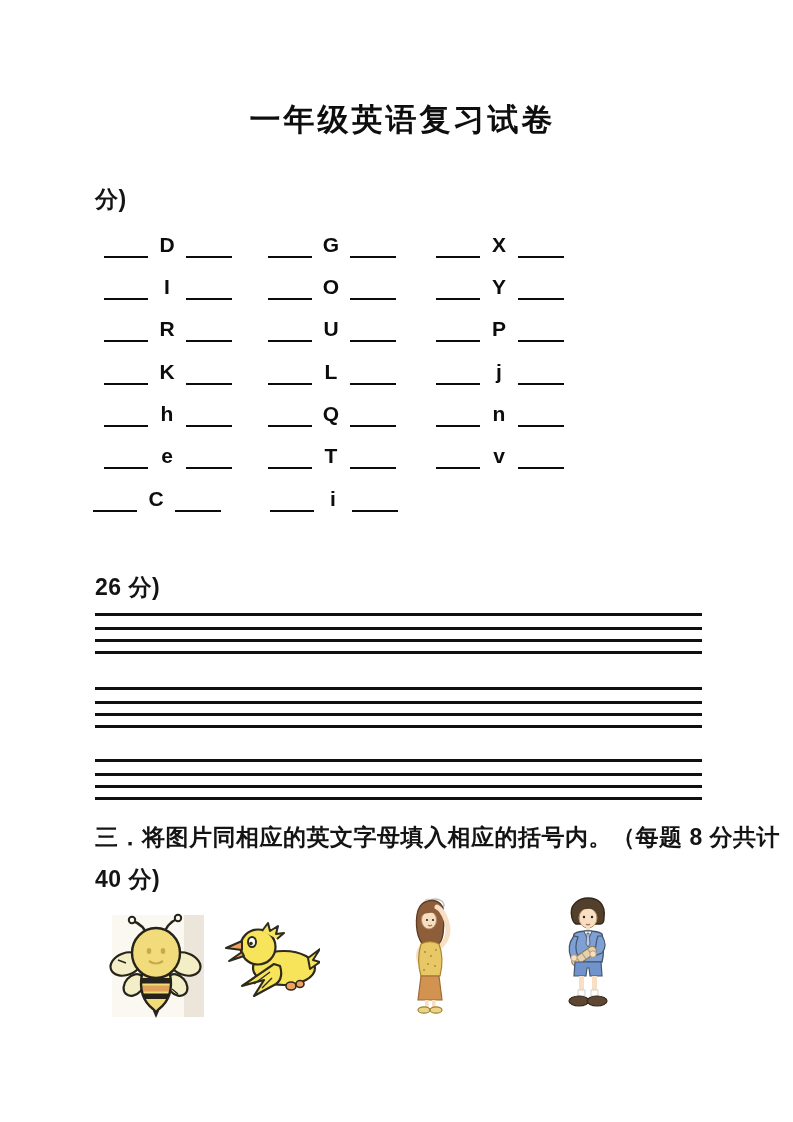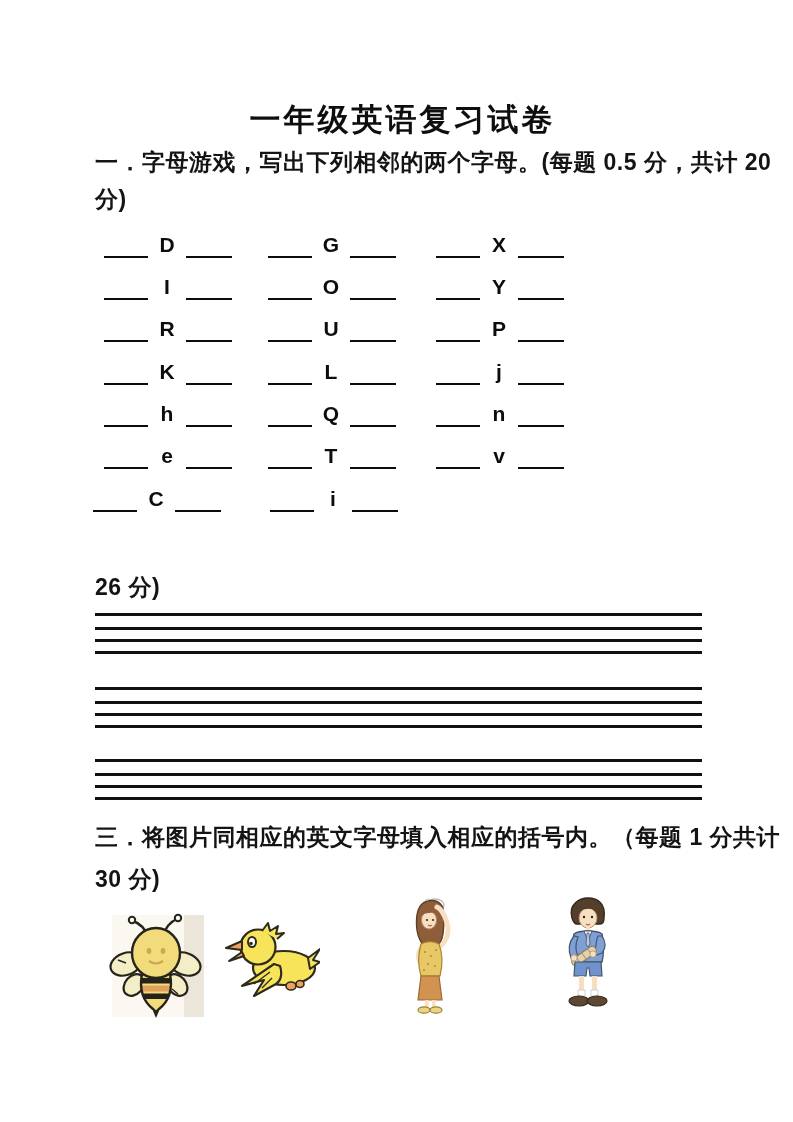--- a/index.html
+++ b/index.html
@@ -40,21 +40,20 @@
   
   .pic{position:absolute;}
 </style>
 </head>
 <body>
 
 <div class="page">
 
   <div class="title">一年级英语复习试卷</div>
 
-  <div class="hline" style="top:147px">一．字母游戏，写出下列相邻的两个字母。(每题 0.5 分，共计 20</div>
   <div class="hline" style="top:184px">分)</div>
 
   <div class="lrow" style="top:228px">
     <div class="lgroup" style="left:104px">
         <span class="blank first"></span>
         <span class="letter">D</span>
         <span class="blank second"></span>
       </div>
     <div class="lgroup" style="left:268px">
         <span class="blank first"></span>
@@ -179,22 +178,22 @@
     <div class="stave-line sl2"></div>
     <div class="stave-line sl3"></div>
   </div>
   <div class="stave" style="top:759px">
     <div class="stave-line sl0"></div>
     <div class="stave-line sl1"></div>
     <div class="stave-line sl2"></div>
     <div class="stave-line sl3"></div>
   </div>
 
-  <div class="hline" style="top:822px">三．将图片同相应的英文字母填入相应的括号内。（每题 1 分共计</div>
-  <div class="hline" style="top:864px">30 分)</div>
+  <div class="hline" style="top:822px">三．将图片同相应的英文字母填入相应的括号内。（每题 8 分共计</div>
+  <div class="hline" style="top:864px">40 分)</div>
 
   <div class="pic" style="left:106px;top:912px">
     <svg width="100" height="106" viewBox="0 0 100 106">
       <rect x="6" y="3" width="92" height="102" fill="#fbf8f1"></rect>
       <rect x="78" y="3" width="20" height="102" fill="#ebe6d9"></rect>
       <path d="M42,25 C39,16 33,11 27,9" stroke="#26231a" stroke-width="2.4" fill="none"></path>
       <circle cx="26" cy="8" r="3.2" fill="#fbf8f1" stroke="#26231a" stroke-width="2"></circle>
       <path d="M57,24 C60,14 66,9 71,7" stroke="#26231a" stroke-width="2.4" fill="none"></path>
       <circle cx="72" cy="6" r="3.2" fill="#fbf8f1" stroke="#26231a" stroke-width="2"></circle>
       <ellipse cx="20" cy="52" rx="16" ry="11" transform="rotate(-20 20 52)" fill="#f4eec6" stroke="#26231a" stroke-width="2.2"></ellipse>

